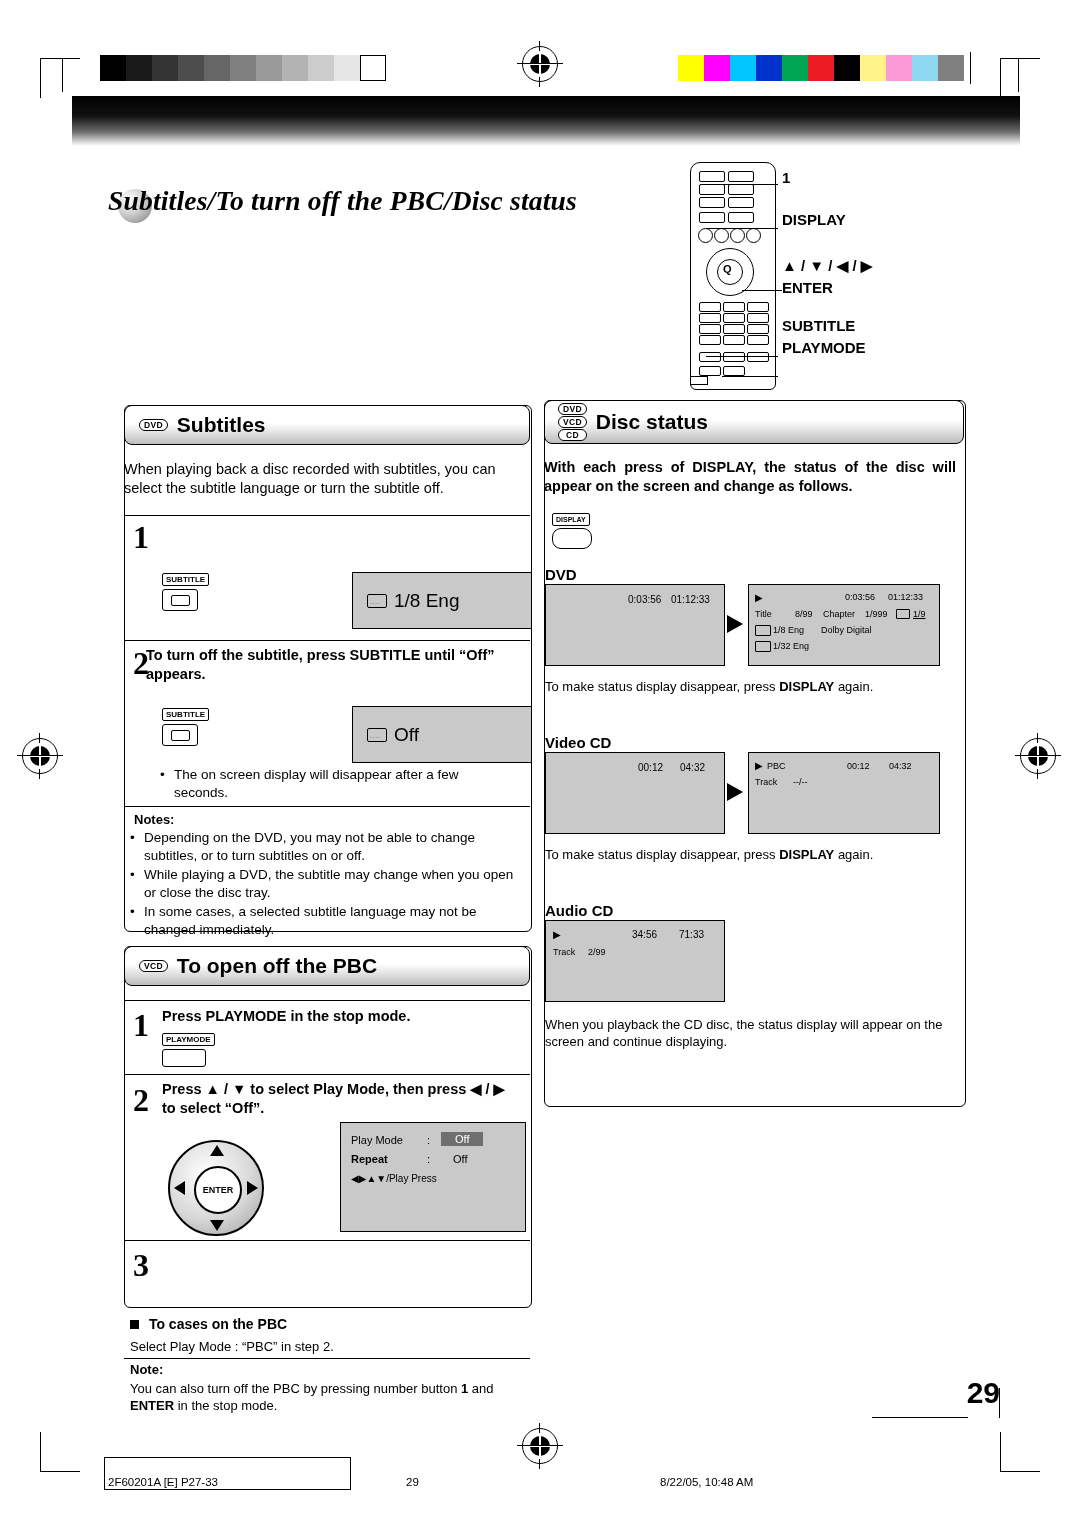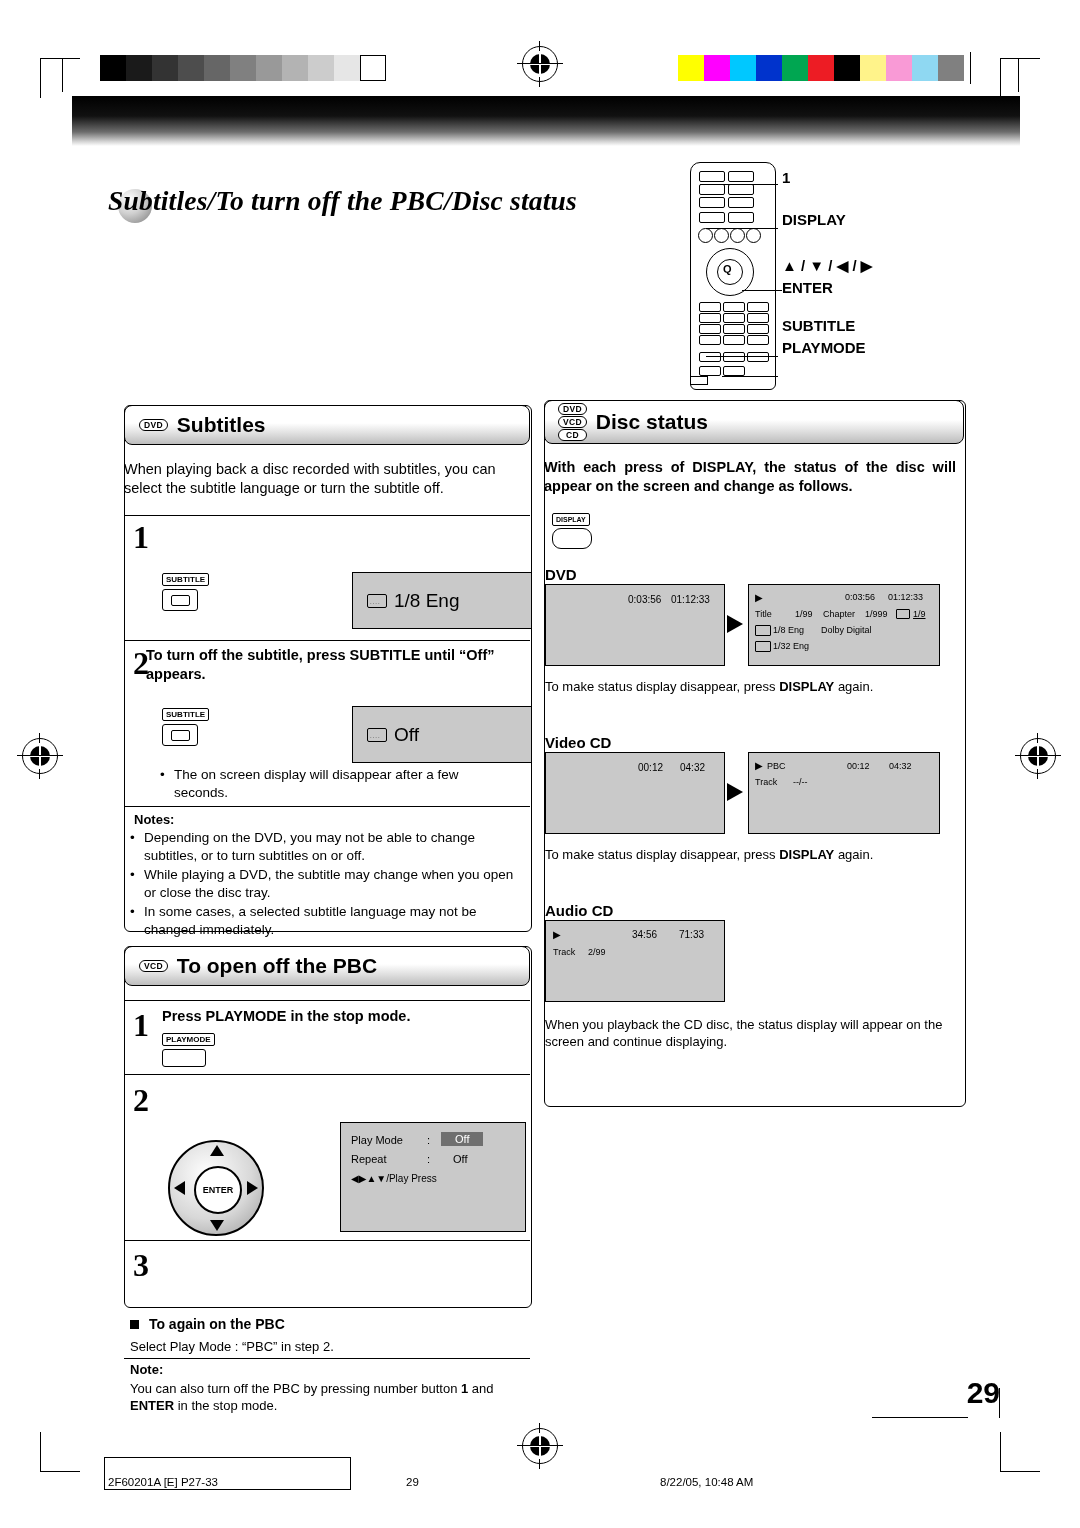--- a/index.html
+++ b/index.html
@@ -325,49 +325,50 @@
   <div class="stepnum" style="position:absolute;left:133px;top:1010px;">1</div>
   <div class="steptext" style="position:absolute;left:162px;top:1007px;width:350px;">Press PLAYMODE in the stop mode.</div>
   <div style="position:absolute;left:162px;top:1028px;">
     <span class="btnicon">PLAYMODE</span>
     <div style="margin-top:3px;width:42px;height:16px;border:1.4px solid #000;border-radius:3px;"></div>
   </div>
 
   <div class="hline" style="left:124px;top:1074px;width:406px;"></div>
 
   <div class="stepnum" style="position:absolute;left:133px;top:1085px;">2</div>
+  <div class="steptext" style="position:absolute;left:162px;top:1080px;width:350px;">Press ▲ / ▼ to select Play Mode, then press ◀ / ▶ to select “Off”.</div>
 
   <div style="position:absolute;left:168px;top:1140px;width:96px;height:96px;">
     <div style="position:absolute;inset:0;border:2px solid #000;border-radius:50%;
                 background:radial-gradient(circle at 40% 35%, #ffffff 0%, #d8d8d8 55%, #9a9a9a 100%);"></div>
     <div style="position:absolute;left:26px;top:26px;width:44px;height:44px;border:2px solid #000;border-radius:50%;background:#fff;
                 display:flex;align-items:center;justify-content:center;font-size:9px;font-weight:bold;">ENTER</div>
     <div style="position:absolute;left:42px;top:5px;width:0;height:0;border-left:7px solid transparent;border-right:7px solid transparent;border-bottom:11px solid #000;"></div>
     <div style="position:absolute;left:42px;top:80px;width:0;height:0;border-left:7px solid transparent;border-right:7px solid transparent;border-top:11px solid #000;"></div>
     <div style="position:absolute;left:6px;top:41px;width:0;height:0;border-top:7px solid transparent;border-bottom:7px solid transparent;border-right:11px solid #000;"></div>
     <div style="position:absolute;left:79px;top:41px;width:0;height:0;border-top:7px solid transparent;border-bottom:7px solid transparent;border-left:11px solid #000;"></div>
   </div>
 
   <div class="osd" style="position:absolute;left:340px;top:1122px;width:184px;height:108px;">
     <div style="font-size:11px;position:absolute;left:10px;top:11px;">Play Mode</div>
     <div style="font-size:11px;position:absolute;left:86px;top:11px;">:</div>
     <div style="font-size:11px;position:absolute;left:100px;top:9px;background:#6f6f6f;color:#fff;padding:1px 14px;">Off</div>
-    <div style="font-size:11px;position:absolute;left:10px;top:30px;">Repeat</div>
+    <div style="font-size:11px;position:absolute;left:10px;top:30px;font-weight:bold;">Repeat</div>
     <div style="font-size:11px;position:absolute;left:86px;top:30px;">:</div>
     <div style="font-size:11px;position:absolute;left:112px;top:30px;">Off</div>
     <div style="font-size:10px;position:absolute;left:10px;top:50px;">◀▶▲▼/Play Press</div>
   </div>
 
   <div class="hline" style="left:124px;top:1240px;width:406px;"></div>
 
   <div class="stepnum" style="position:absolute;left:133px;top:1250px;">3</div>
 
   <div style="position:absolute;left:130px;top:1316px;font-size:14px;font-weight:bold;">
     <span style="display:inline-block;width:9px;height:9px;background:#000;margin-right:6px;"></span>
-    <span>To again on the PBC</span>
+    <span>To cases on the PBC</span>
   </div>
   <div class="small" style="position:absolute;left:130px;top:1338px;width:400px;">Select Play Mode : “PBC” in step 2.</div>
 
   <div class="hline" style="left:124px;top:1358px;width:406px;"></div>
   <div class="notes-title" style="position:absolute;left:130px;top:1362px;">Note:</div>
   <div class="small" style="position:absolute;left:130px;top:1380px;width:400px;">
     <span>You can also turn off the PBC by pressing number button </span><span class="bold">1</span><span> and </span><span class="bold">ENTER</span><span> in the stop mode.</span>
   </div>
 
   <div class="panel" style="left:544px;top:400px;width:420px;height:705px;"></div>
@@ -392,21 +393,21 @@
   <div class="osd" style="position:absolute;left:545px;top:584px;width:178px;height:80px;">
     <div style="position:absolute;left:82px;top:9px;font-size:10px;">0:03:56</div>
     <div style="position:absolute;left:125px;top:9px;font-size:10px;">01:12:33</div>
   </div>
   <div class="arrowblk" style="position:absolute;left:727px;top:615px;"></div>
   <div class="osd" style="position:absolute;left:748px;top:584px;width:190px;height:80px;">
     <div style="position:absolute;left:6px;top:7px;font-size:10px;">▶</div>
     <div style="position:absolute;left:96px;top:7px;font-size:9px;">0:03:56</div>
     <div style="position:absolute;left:139px;top:7px;font-size:9px;">01:12:33</div>
     <div style="position:absolute;left:6px;top:24px;font-size:9px;">Title</div>
-    <div style="position:absolute;left:46px;top:24px;font-size:9px;">1/99</div>
+    <div style="position:absolute;left:46px;top:24px;font-size:9px;">8/99</div>
     <div style="position:absolute;left:74px;top:24px;font-size:9px;">Chapter</div>
     <div style="position:absolute;left:116px;top:24px;font-size:9px;">1/999</div>
     <div style="position:absolute;left:147px;top:24px;width:12px;height:8px;border:1px solid #000;border-radius:1px;"></div>
     <div style="position:absolute;left:164px;top:24px;font-size:9px;text-decoration:underline;">1/9</div>
     <div style="position:absolute;left:6px;top:40px;width:14px;height:9px;border:1px solid #000;border-radius:1px;"></div>
     <div style="position:absolute;left:24px;top:40px;font-size:9px;">1/8  Eng</div>
     <div style="position:absolute;left:72px;top:40px;font-size:9px;">Dolby Digital</div>
     <div style="position:absolute;left:6px;top:56px;width:14px;height:9px;border:1px solid #000;border-radius:1px;"></div>
     <div style="position:absolute;left:24px;top:56px;font-size:9px;">1/32  Eng</div>
   </div>

